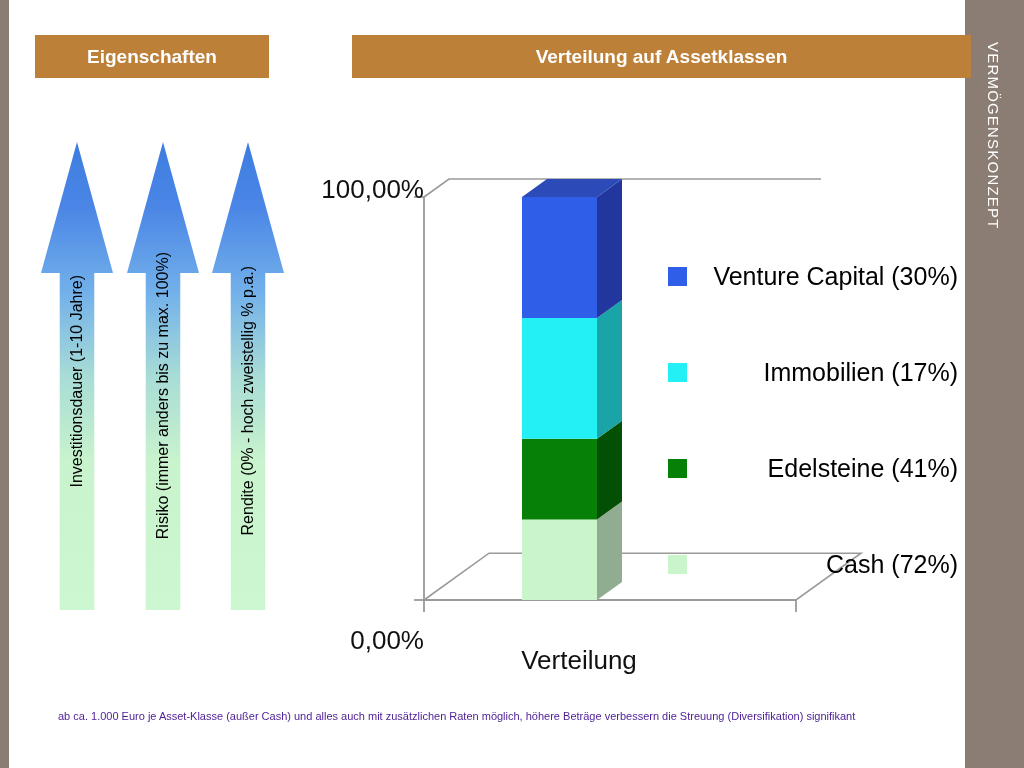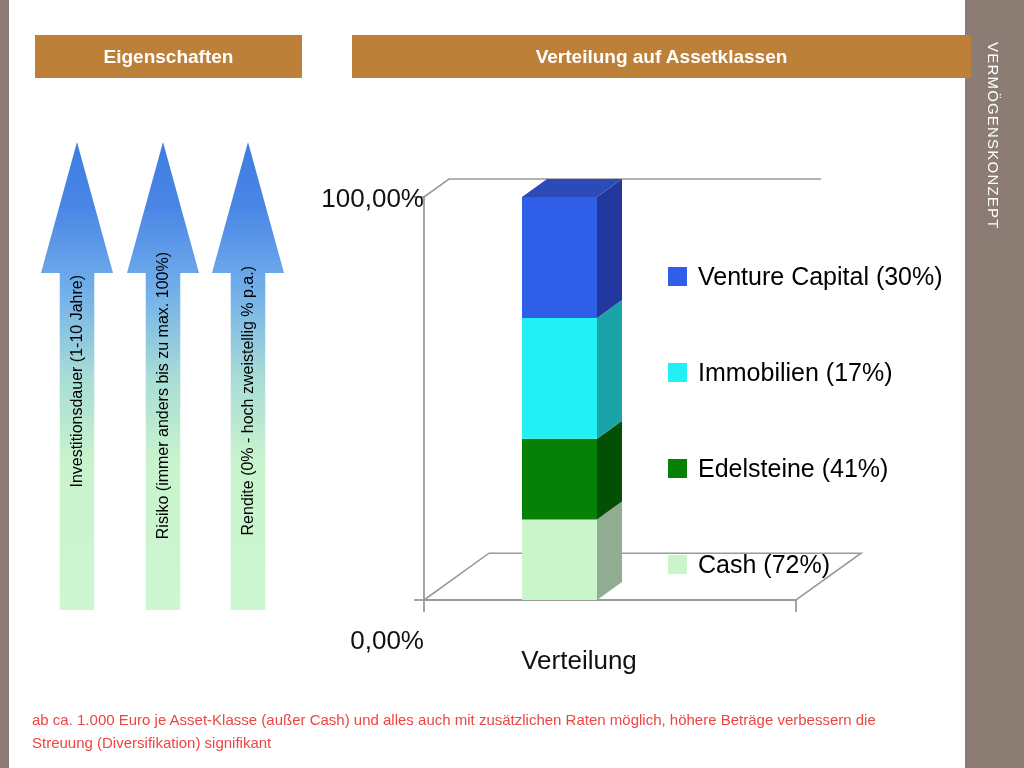--- a/index.html
+++ b/index.html
@@ -59,21 +59,21 @@
     position: absolute;
     background: #bd8039;
     color: #ffffff;
     font-weight: bold;
     display: flex;
     align-items: center;
     justify-content: center;
   }
   #banner-left {
     left: 35px; top: 35px;
-    width: 267px; height: 43px;
+    width: 234px; height: 43px;
     font-size: 19px;
   }
   #banner-right {
     left: 324px; top: 35px;
     width: 619px; height: 43px;
     font-size: 19px;
     margin-left: 28px;
   }
 
   
@@ -124,21 +124,21 @@
     position: absolute;
     left: 0; top: 0;
   }
   .axis-tick-label {
     position: absolute;
     font-size: 26px;
     color: #111111;
     text-align: right;
     white-space: nowrap;
   }
-  #tick-top    { left: -6px; top: 53px;  width: 106px; }
+  #tick-top    { left: -6px; top: 44px;  width: 106px; }
   #tick-bottom { left: -6px; top: 455px; width: 106px; margin-top: 40px; }
   #xaxis-title {
     position: absolute;
     left: 110px;
     top: 487px;
     width: 290px;
     text-align: center;
     font-size: 26px;
     color: #111111;
     margin-top: 28px;
@@ -148,42 +148,43 @@
   #legend {
     position: absolute;
     left: 668px;
     top: 228px;
     width: 290px;
   }
   .legend-row {
     display: flex;
     align-items: center;
     height: 96px;
+    justify-content: space-between;
   }
   .legend-swatch {
     width: 19px;
     height: 19px;
     flex: 0 0 19px;
     margin-right: 11px;
   }
   .legend-text {
     font-size: 25px;
     color: #000000;
     white-space: nowrap;
   }
 
   
   #caption {
     position: absolute;
-    left: 32px;
+    left: 58px;
     top: 708px;
     width: 880px;
-    font-size: 15px;
+    font-size: 11px;
     line-height: 1.55;
-    color: #ef4444;
+    color: #4c1d95;
   }
 </style>
 </head>
 <body>
 
 <div id="slide">
 
   <div class="left-strip"></div>
 
   <div class="right-strip"></div>

